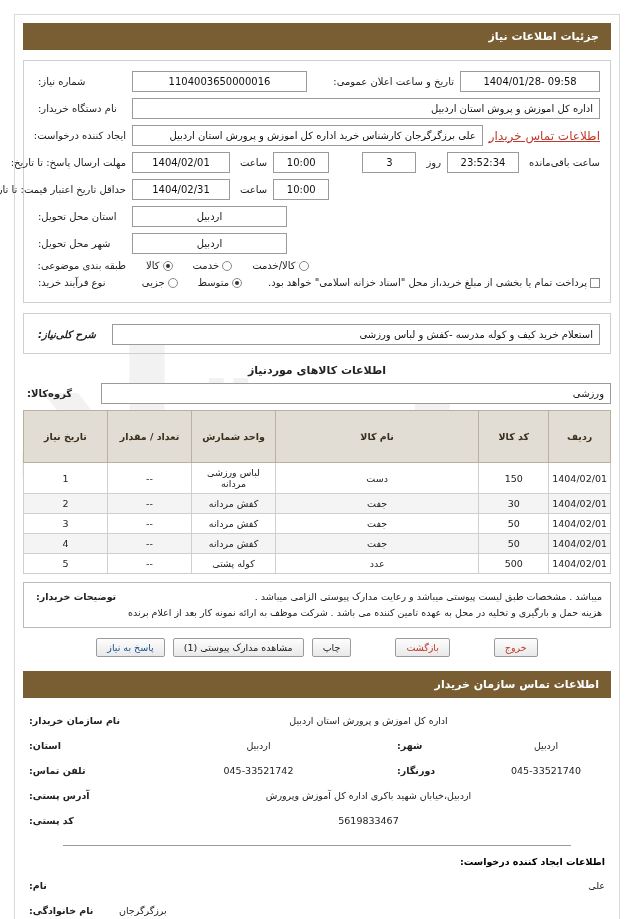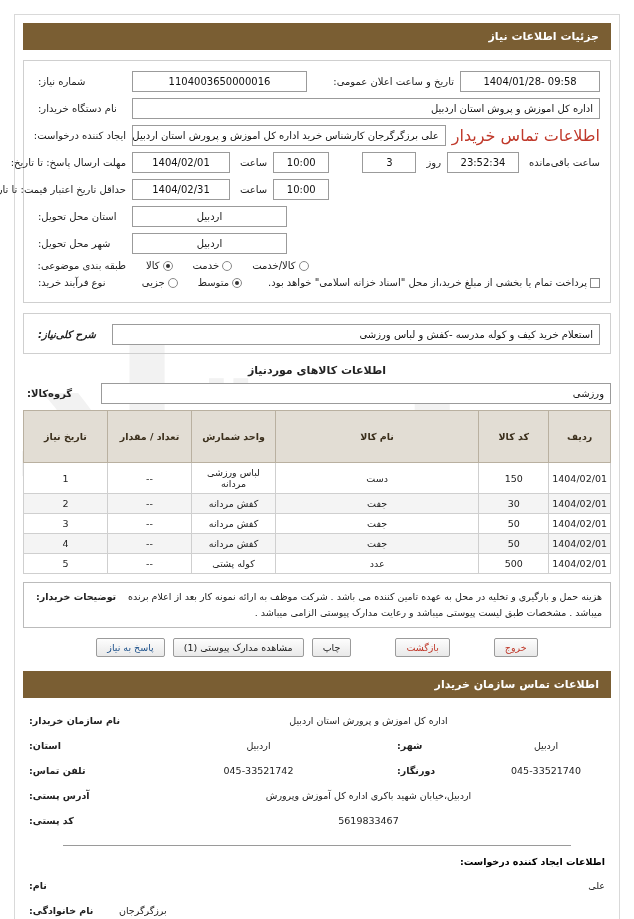--- a/index.html
+++ b/index.html
@@ -86,21 +86,22 @@
     padding: 0 6px;
     text-align: center;
     color: #111;
     overflow: hidden;
     white-space: nowrap;
   }
   .fld.r { text-align: right; }
   .fld.ltr { direction: ltr; }
   .link {
     color: #c0392b;
-    font-size: 16px;
+    font-size: 12px;
+    text-decoration: underline;
     white-space: nowrap;
     cursor: pointer;
   }
   .radio, .chk {
     display: inline-flex;
     align-items: center;
     gap: 3px;
     font-size: 10px;
     color: #222;
     white-space: nowrap;
@@ -389,22 +390,22 @@
             <td>--</td>
             <td>5</td>
           </tr>
         </tbody>
       </table>
     </div>
 
     <div class="note-box">
       <div style="display:flex;gap:6px;align-items:flex-start;">
         <div style="flex:1;">
+          <div>میباشد . مشخصات طبق لیست پیوستی میباشد و رعایت مدارک پیوستی الزامی میباشد .</div>
           <div>هزینه حمل و بارگیری و تخلیه در محل به عهده تامین کننده می باشد . شرکت موظف به  ارائه نمونه کار بعد از اعلام برنده</div>
-          <div>میباشد . مشخصات طبق لیست پیوستی میباشد و رعایت مدارک پیوستی الزامی میباشد .</div>
         </div>
         <div class="note-lbl">توضیحات خریدار:</div>
       </div>
     </div>
 
     <div class="btnrow">
       <div class="btn red">خروج</div>
       <div class="btn red">بازگشت</div>
       <div class="btn">چاپ</div>
       <div class="btn">مشاهده مدارک پیوستی (1)</div>

